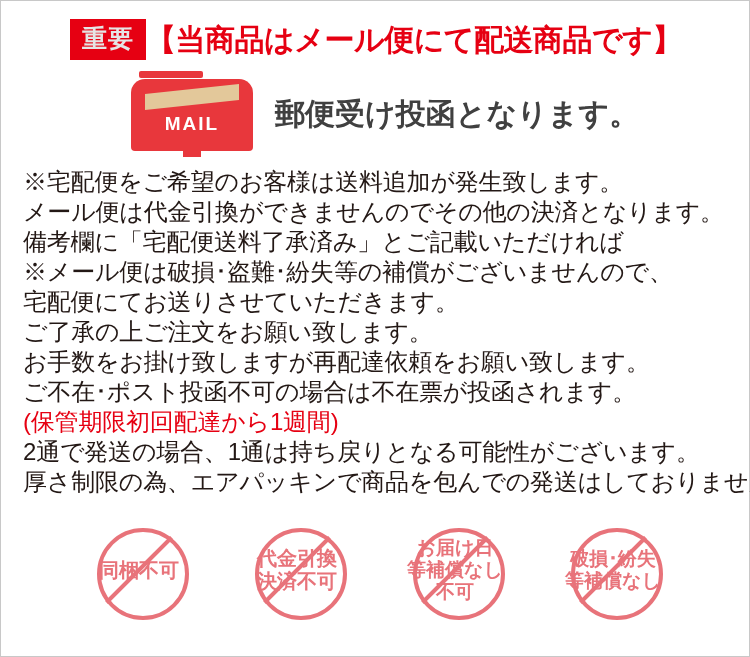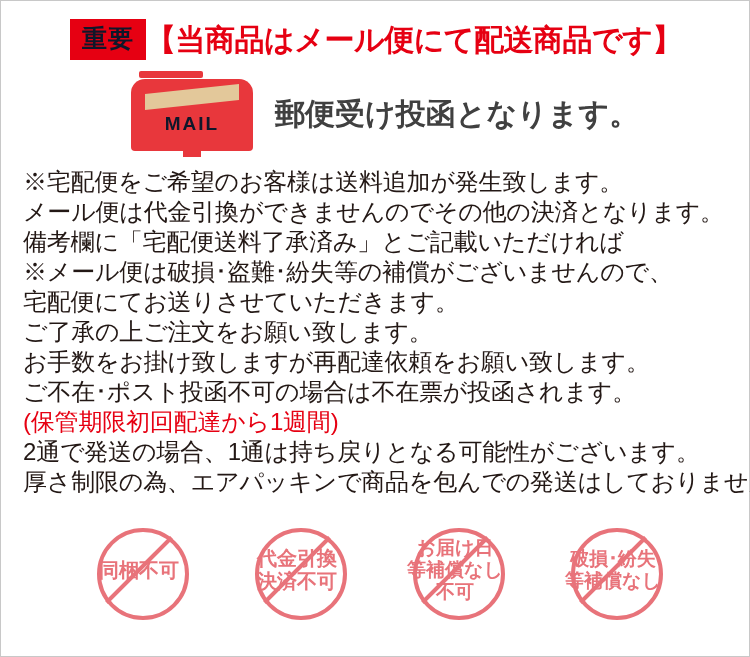--- a/index.html
+++ b/index.html
@@ -28,21 +28,21 @@
     position: absolute;
     left: 0;
     top: 18px;
     width: 750px;
     display: flex;
     align-items: center;
     justify-content: center;
   }
   .important-badge {
     background: #e60012;
-    color: #0f172a;
+    color: #e5e5e5;
     font-weight: bold;
     font-size: 25px;
     line-height: 1;
     padding: 7px 12px 9px 12px;
     letter-spacing: 1px;
     white-space: nowrap;
   }
   .header-title {
     color: #e60012;
     font-weight: bold;
@@ -95,21 +95,21 @@
     height: 16px;
     background: #e3c89a;
     transform: skewY(-6deg);
   }
   .mb-label {
     position: absolute;
     left: 0;
     top: 34px;
     width: 122px;
     text-align: center;
-    color: #0f172a;
+    color: #ffffff;
     font-weight: bold;
     font-size: 19px;
     letter-spacing: 2px;
   }
   .mb-post {
     position: absolute;
     left: 52px;
     top: 76px;
     width: 18px;
     height: 10px;

